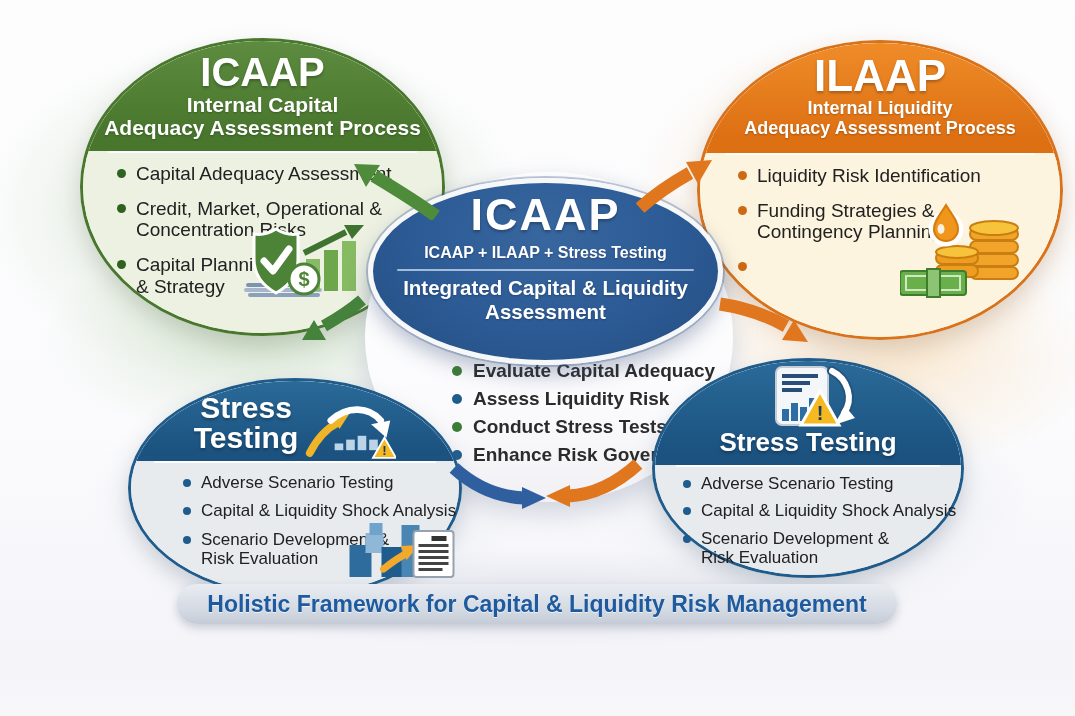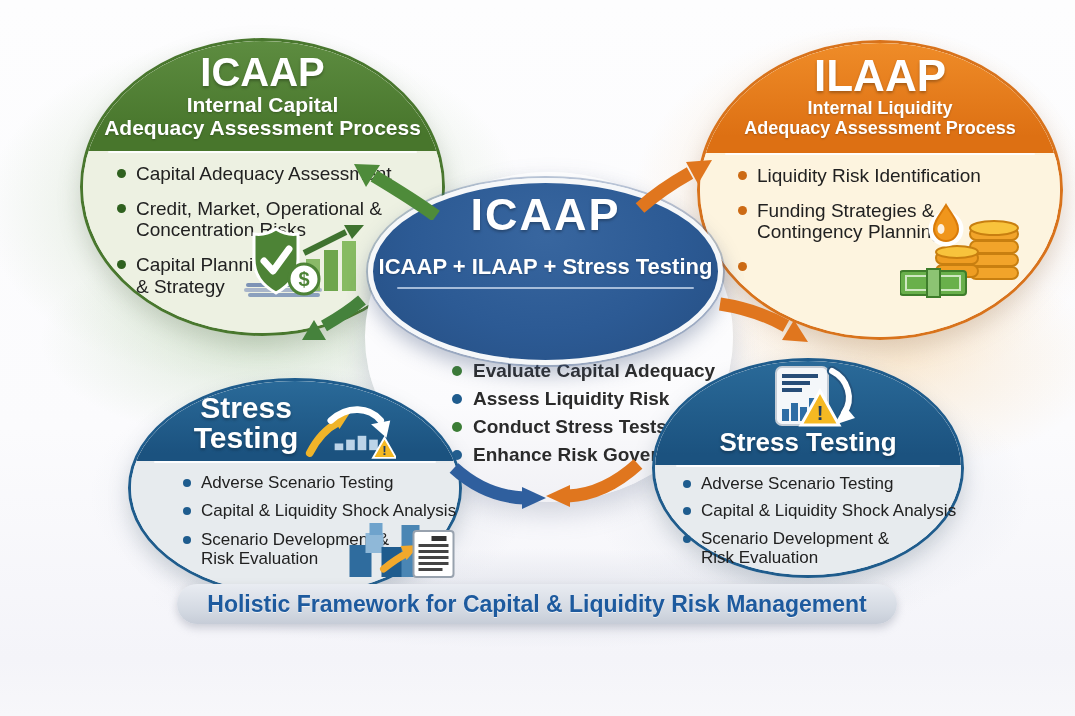--- a/index.html
+++ b/index.html
@@ -50,21 +50,21 @@
   .ilaap .dot{width:9px;height:9px;background:#cc6a14;}
 
   
   .center-backing{position:absolute;left:365px;top:172px;width:368px;height:330px;border-radius:50%;
     background:linear-gradient(180deg,#ffffff 0%,#fbfbfd 70%,#f1f1f5 100%);box-shadow:0 12px 26px rgba(120,130,155,.30);}
   .iclaap{left:368px;top:178px;width:355px;height:187px;border:5px solid #f5f7f9;
     background:radial-gradient(ellipse at 50% 30%,#38669f 0%,#2c5a94 55%,#254e82 100%);
     box-shadow:0 0 0 2px rgba(70,100,150,.35),0 10px 20px rgba(60,80,120,.35);
     display:flex;flex-direction:column;align-items:center;}
   .iclaap .n-title{font-size:45px;letter-spacing:2px;margin-top:9px;line-height:1.02;}
-  .iclaap .formula{font-size:22px;margin-top:16px;}
+  .iclaap .formula{font-size:16px;margin-top:6px;}
   .iclaap .c-rule{width:86%;height:2px;background:rgba(205,220,240,.75);margin-top:7px;border-radius:2px;}
   .iclaap .c-sub{font-size:20.5px;margin-top:5px;line-height:1.18;}
   ul.center-bullets{list-style:none;margin:0;padding:0;position:absolute;left:452px;top:360px;width:265px;}
   ul.center-bullets li{display:flex;gap:11px;align-items:flex-start;font-size:19px;font-weight:bold;color:#2b2b2b;margin-bottom:6px;}
   ul.center-bullets li .dot{flex:none;width:10px;height:10px;border-radius:50%;margin-top:6px;}
   ul.center-bullets li .dot.g{background:#3c7d36;}
   ul.center-bullets li .dot.b{background:#1f5c8e;}
 
   
   .stress-l{left:128px;top:378px;width:334px;height:220px;border:3px solid #1f5c8c;box-shadow:0 10px 20px rgba(110,125,140,.3);}
@@ -210,20 +210,22 @@
     <li>
         <span class="dot b"></span>
         <span class="txt">Enhance Risk Governance</span>
       </li>
   </ul>
 
   <div class="node iclaap">
     <div class="n-title">ICAAP</div>
     <div class="n-sub formula">ICAAP + ILAAP + Stress Testing</div>
     <div class="c-rule"></div>
+    <div class="n-sub c-sub">Integrated Capital &amp; Liquidity
+Assessment</div>
   </div>
 
   <div class="node stress-l">
     <div class="clip">
       <div class="head">
         <div class="n-title">Stress
 Testing</div>
         <svg style="width:92px;height:56px;margin-top:16px;" viewBox="0 0 96 58">
           <path d="M6 52 C14 36 24 26 36 20" stroke="#f0b429" stroke-width="8" fill="none" stroke-linecap="round"></path>
           <polygon points="48,10 29,13 37,27" fill="#f0b429"></polygon>

